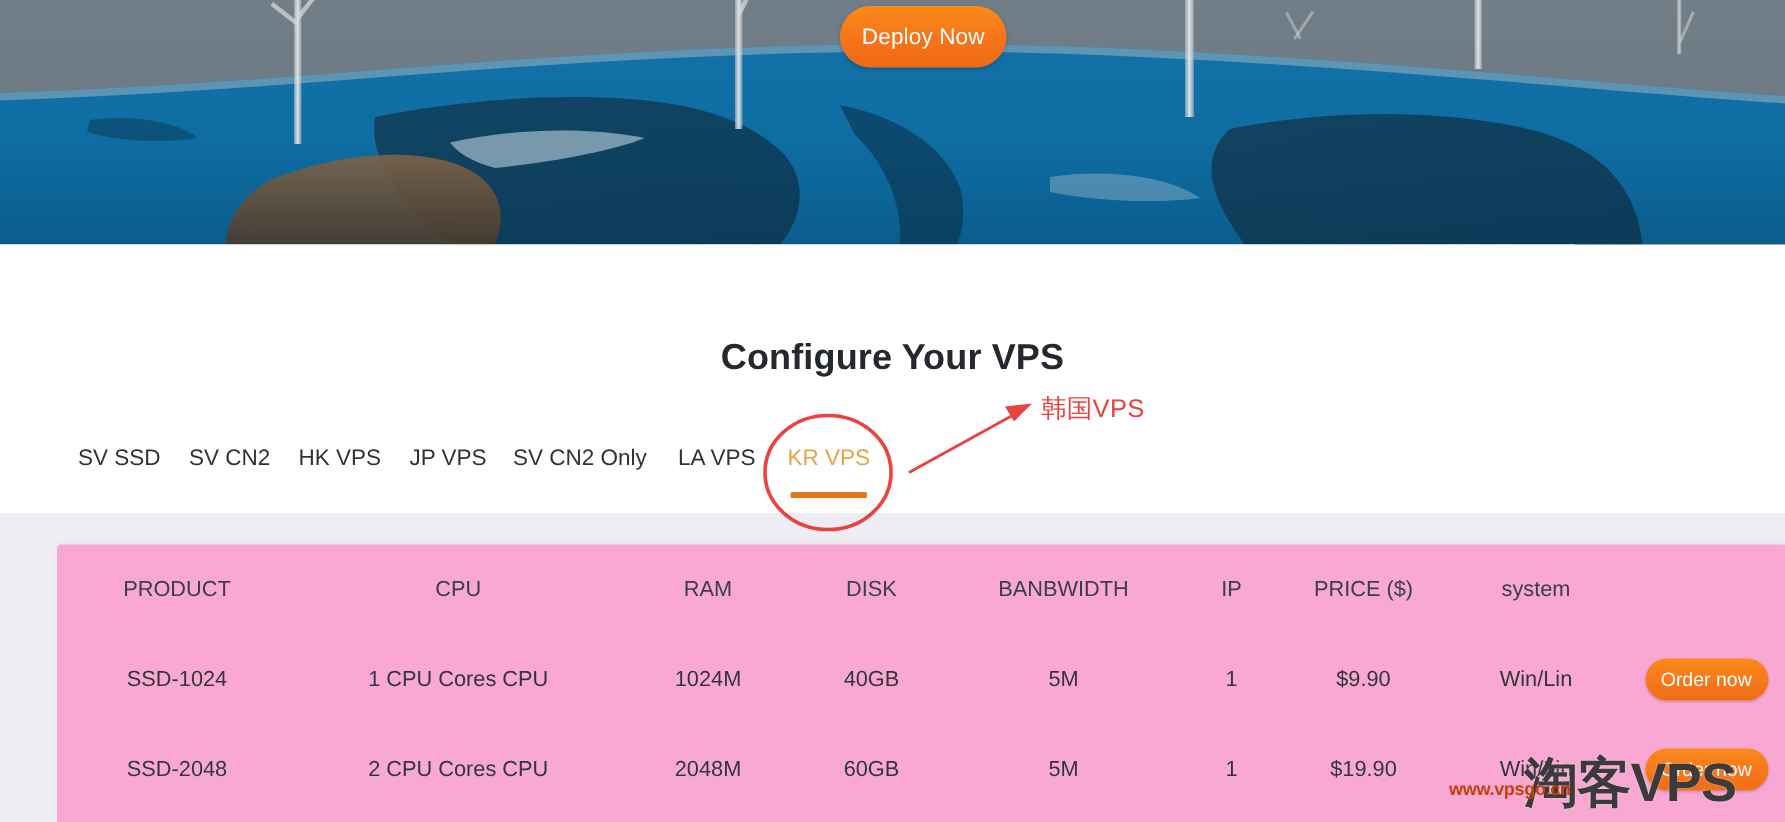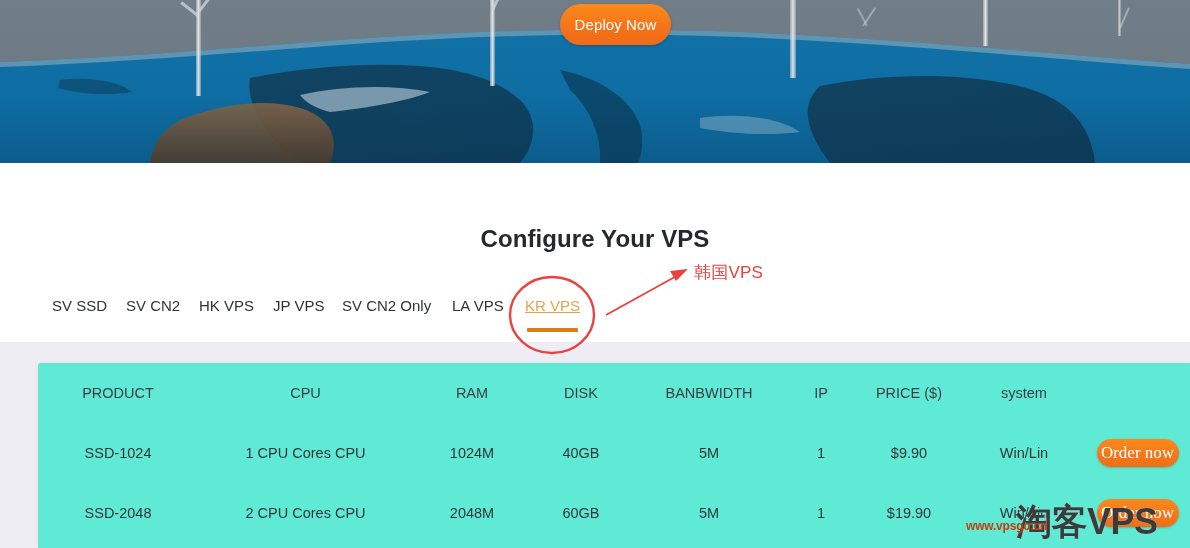--- a/index.html
+++ b/index.html
@@ -120,21 +120,21 @@
     background: #e07a18;
     border-radius: 1px;
   }
 
   .tab-t0 { left: 52px; }
   .tab-t1 { left: 126px; }
   .tab-t2 { left: 199px; }
   .tab-t3 { left: 273px; }
   .tab-t4 { left: 342px; }
   .tab-t5 { left: 452px; }
-  .tab-t6 { left: 525px; text-decoration: underline; }
+  .tab-t6 { left: 525px; }
 
   
   .annot-layer {
     position: absolute;
     left: 0; top: 0;
     width: 1190px; height: 385px;
     pointer-events: none;
     z-index: 20;
   }
   .annot-label {
@@ -155,21 +155,21 @@
     height: 206px;
     background: #eeedf4;
   }
 
   .table-card {
     position: absolute;
     left: 38px;
     top: 200px;
     width: 1152px;
     height: 185px;
-    background: #5eead4;
+    background: #f9a8d4;
     border-radius: 3px 0 0 0;
     box-shadow: 0 0 4px rgba(0,0,0,.05);
     overflow: hidden;
   }
 
   .tbl {
     width: 1152px;
     border-collapse: collapse;
     table-layout: fixed;
   }
@@ -196,22 +196,22 @@
 
   .order-btn {
     display: inline-block;
     width: 82px;
     height: 28px;
     line-height: 28px;
     border: none;
     border-radius: 14px;
     background: linear-gradient(180deg, #fa8a1c 0%, #f5761a 60%, #f06d17 100%);
     color: #ffffff;
-    font-family: Liberation Serif, serif;
-    font-size: 17px;
+    font-family: Liberation Sans, sans-serif;
+    font-size: 13px;
     cursor: pointer;
     box-shadow: 0 1px 2px rgba(0,0,0,.18);
   }
 
   
   .watermark {
     position: absolute;
     left: 1016px;
     top: 498px;
     width: 180px;

